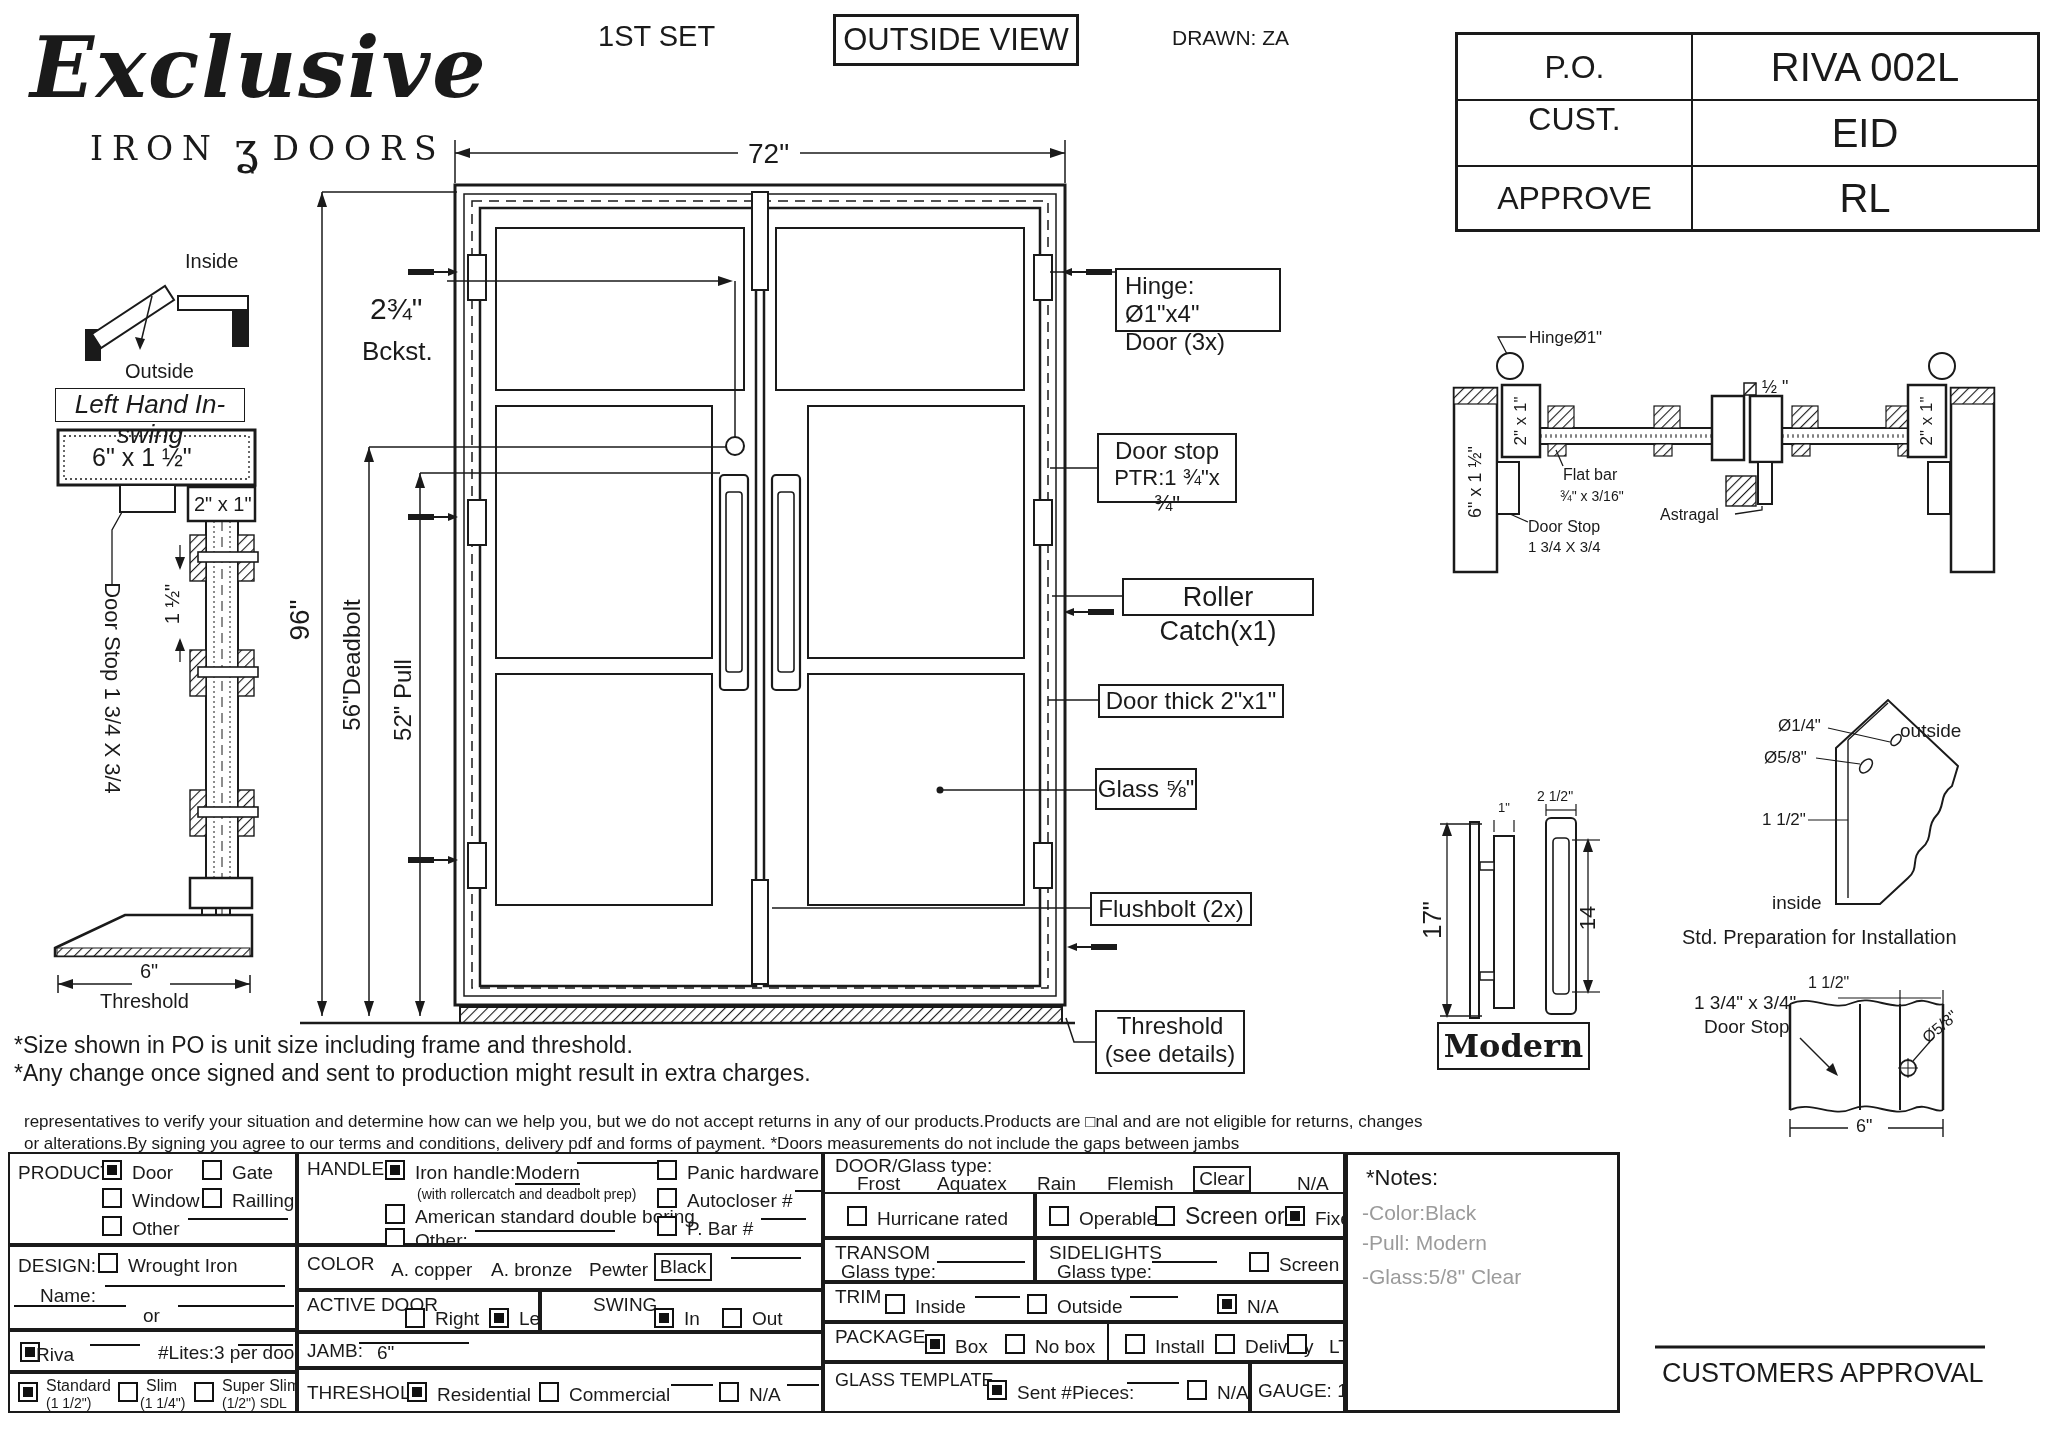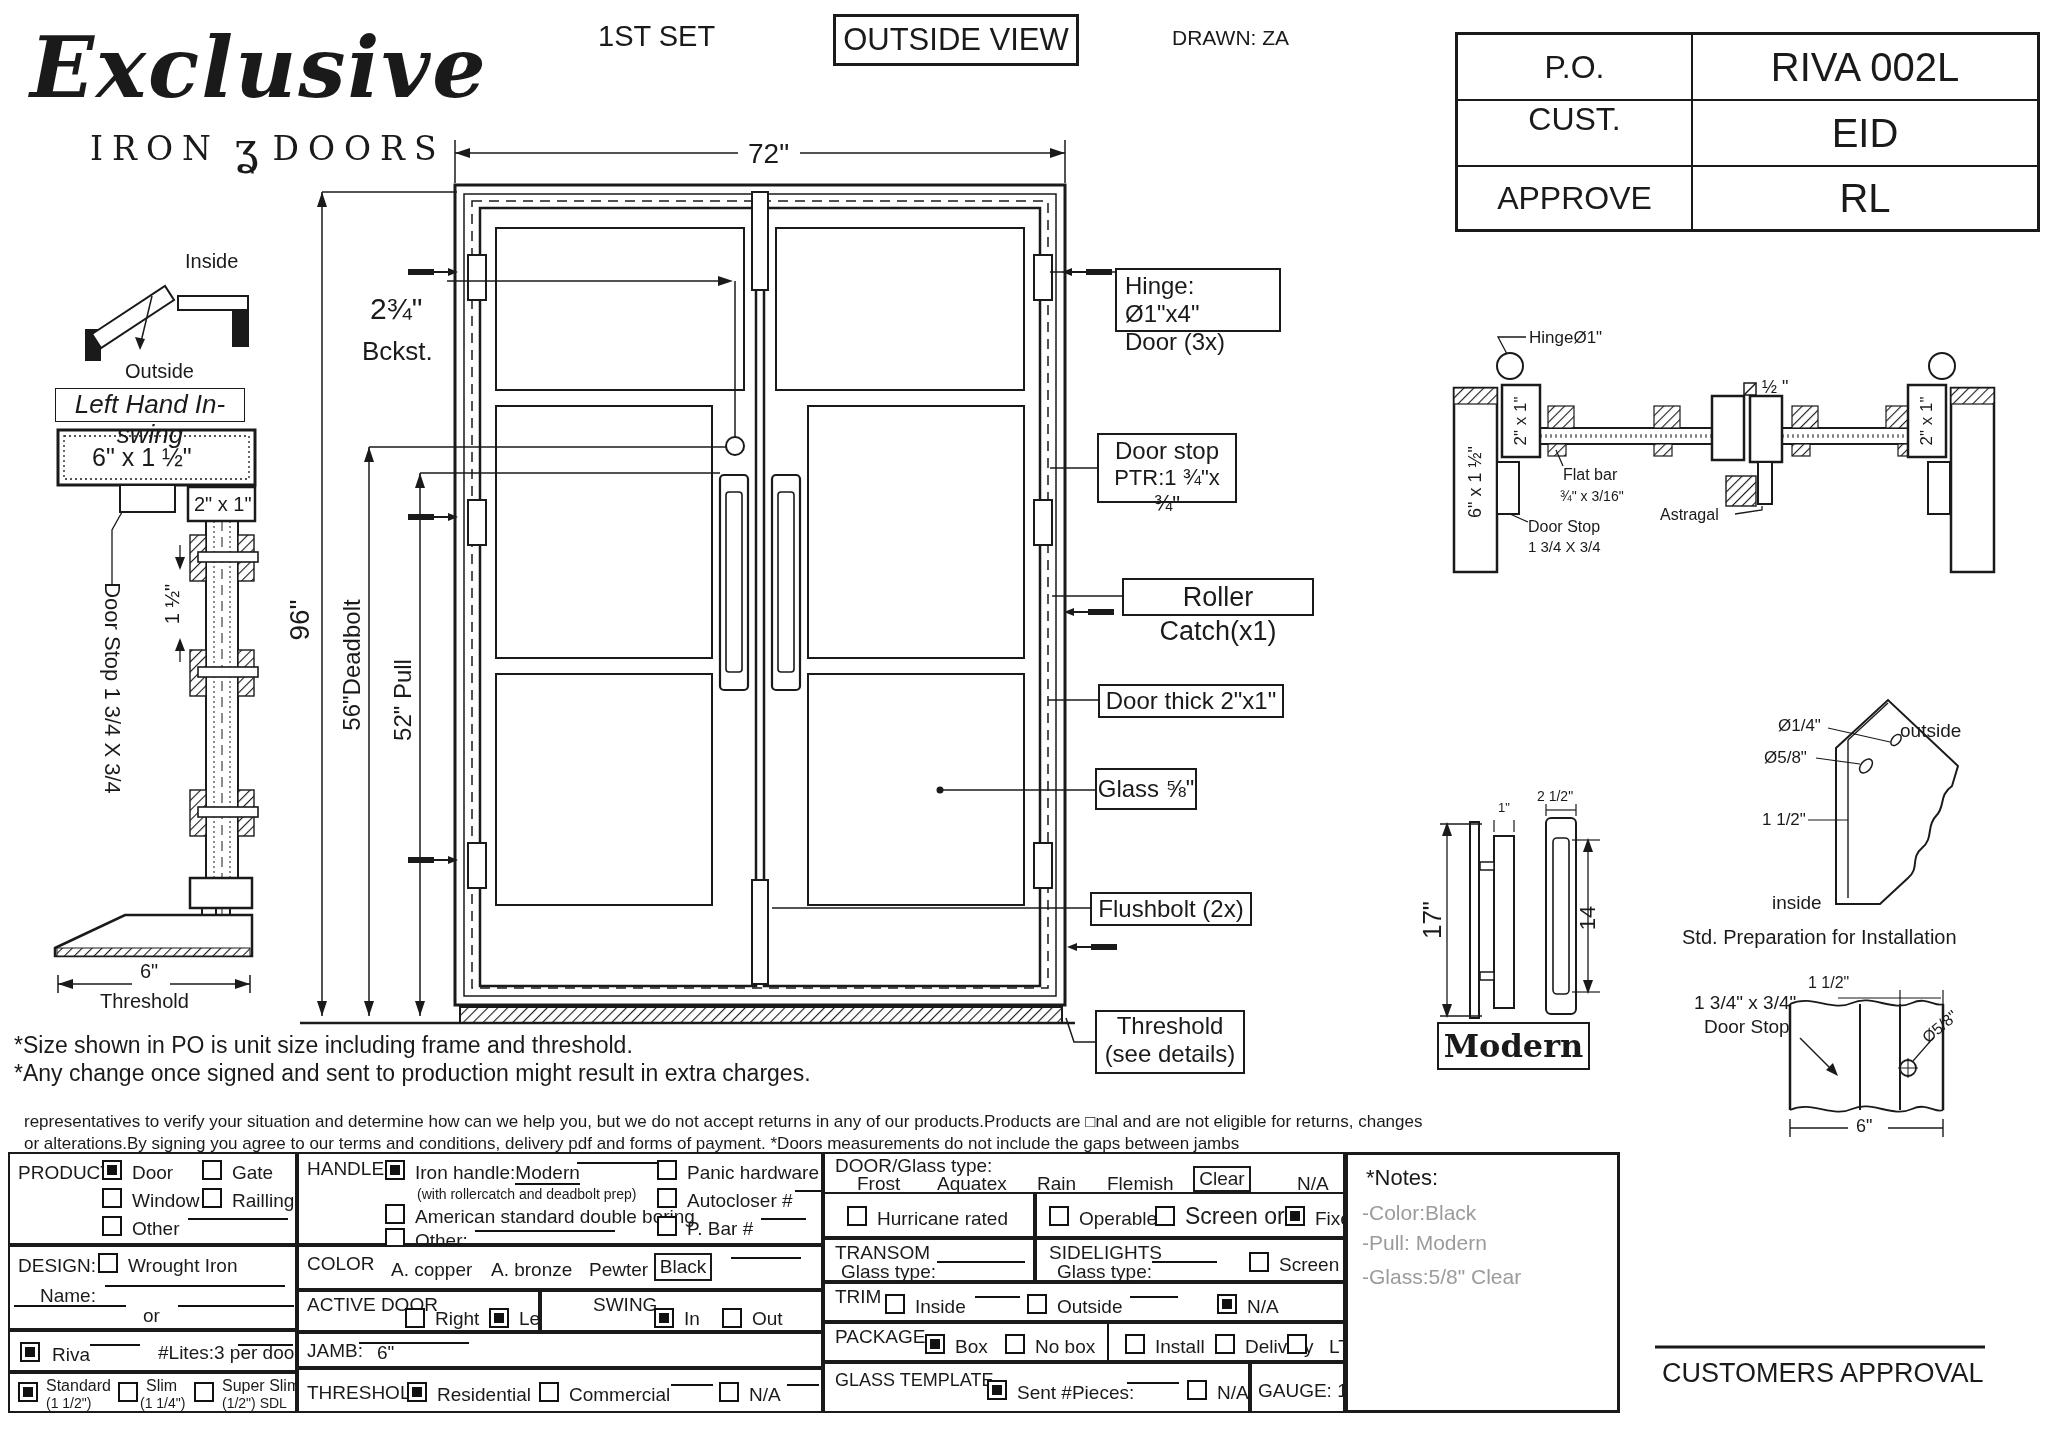--- a/index.html
+++ b/index.html
@@ -422,21 +422,21 @@
   <span class="lbl f19" style="left:118px;top:8px;">Wrought Iron</span>
   <span class="lbl f19" style="left:30px;top:38px;">Name:</span>
   <span class="blank" style="left:95px;top:38px;width:180px;"></span>
   <span class="blank" style="left:4px;top:58px;width:112px;border-bottom-width:2.5px;"></span>
   <span class="lbl f19" style="left:133px;top:58px;">or</span>
   <span class="blank" style="left:168px;top:58px;width:116px;border-bottom-width:2.5px;"></span>
 </div>
 
 <div class="cell" style="left:8px;top:1330px;width:289px;height:42px;">
   <span class="cb on" style="left:10px;top:10px;"></span>
-  <span class="lbl f19" style="left:42px;top:12px;">Riva</span>
+  <span class="lbl f19" style="left:26px;top:12px;">Riva</span>
   <span class="blank" style="left:80px;top:12px;width:50px;"></span>
   <span class="lbl f19" style="left:148px;top:10px;">#Lites:3 per door</span>
   <span class="blank" style="left:228px;top:12px;width:55px;"></span>
 </div>
 
 <div class="cell" style="left:8px;top:1372px;width:289px;height:41px;">
   <span class="cb on" style="left:8px;top:8px;"></span>
   <span class="lbl" style="left:36px;top:3px;font-size:16px;">Standard</span>
   <span class="lbl f14" style="left:36px;top:21px;">(1 1/2")</span>
   <span class="cb" style="left:108px;top:8px;"></span>

